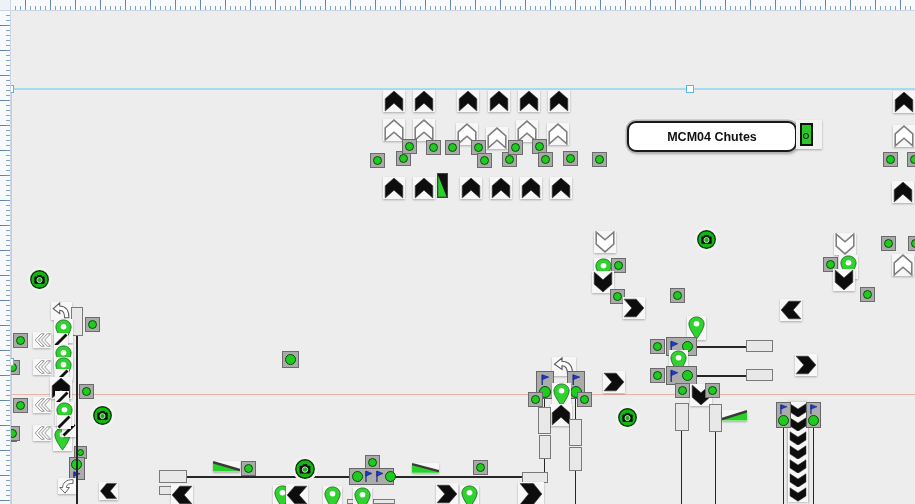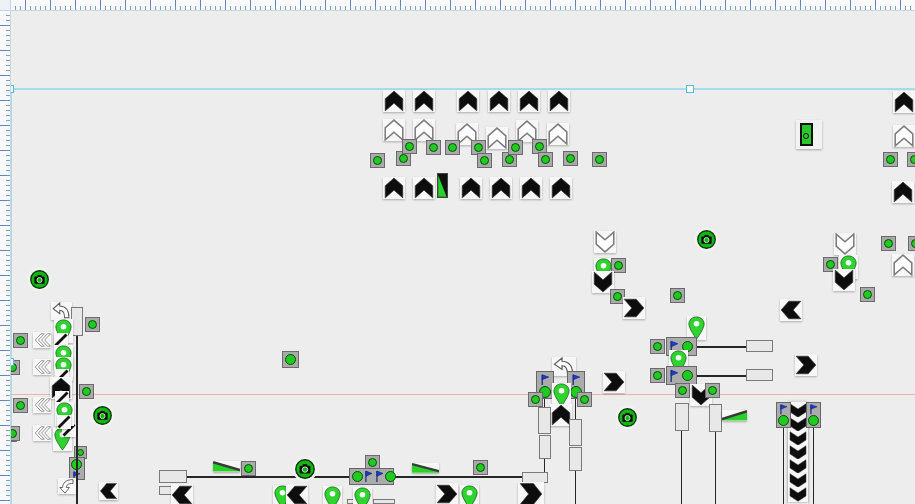--- a/index.html
+++ b/index.html
@@ -701,20 +701,21 @@
          <rect x="7.8" y="5.2" width="4.4" height="2.4" fill="#0b0b0b"></rect>
          <rect x="4.6" y="6.8" width="10.8" height="7.8" rx="1" fill="#0b0b0b"></rect>
          <circle cx="10" cy="10.6" r="2.7" fill="#15b515" stroke="#d8efd8" stroke-width="0.9"></circle>
         </svg>
       </div>
       <div class="it handle" style="left: 6px; top: 85px; width: 8px; height: 8px;"></div>
       <div class="it handle" style="left: 686px; top: 85px; width: 8px; height: 8px;"></div>
       <div class="it handle" style="left: 6px; top: 358px; width: 8px; height: 8px;"></div>
     </div>
 
+  <div class="mcm" style="left:627px;top:121px;width:166px;height:27px;">MCM04 Chutes</div>
 
   <div class="door-panel" style="left:796px;top:120px;width:26px;height:29px;">
     <div class="door">
       <span class="door-dot"></span>
     </div>
   </div>
 
   <div class="ruler-top"></div>
   <div class="ruler-left"></div>
   <div class="ruler-corner"></div>

